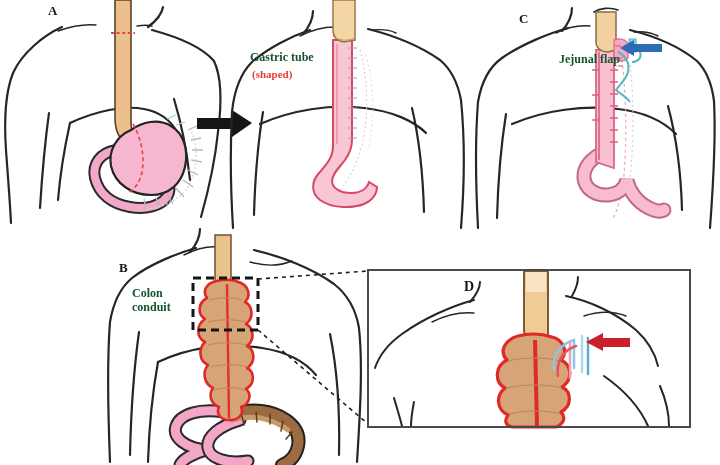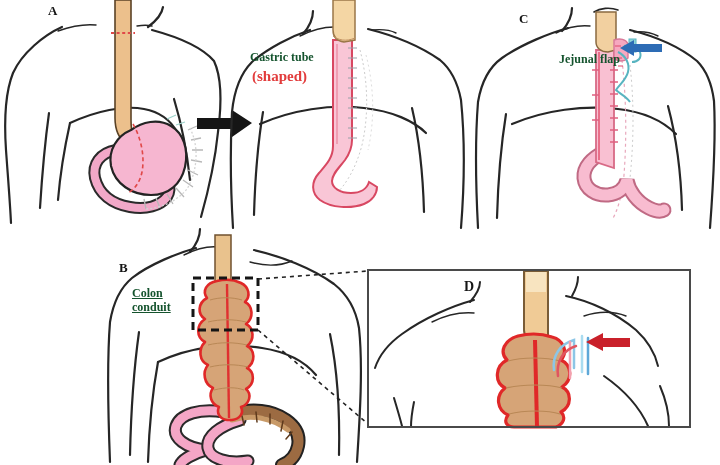--- a/index.html
+++ b/index.html
@@ -3,30 +3,30 @@
 <meta charset="utf-8">
 <style>
   html,body{margin:0;padding:0;background:#fff;overflow:hidden;}
   .figure{position:relative;width:720px;height:465px;background:#ffffff;
           font-family:"Liberation Serif", serif;}
   .figure svg{position:absolute;left:0;top:0;}
   .panel-letter{position:absolute;font-weight:bold;font-size:13px;color:#151515;
                 letter-spacing:.5px;}
   .red-label{position:absolute;font-weight:bold;color:#14532d;font-size:12px;
              line-height:1.2;}
-  .red-sublabel{position:absolute;font-weight:bold;color:#e23c3c;font-size:15px;}
+  .red-sublabel{position:absolute;font-weight:bold;color:#e23c3c;font-size:11px;}
   #label-colon{width:72px;}
   #letter-a{left:48px;top:3px;}
   #letter-b{left:119px;top:260px;}
   #letter-c{left:519px;top:11px;}
   #letter-d{left:464px;top:279px;font-size:14px;}
   #label-gastric{left:250px;top:50px;}
   #label-shaped{left:252px;top:68px;}
   #label-jejunal{left:515px;top:52px;margin-left:44px;}
-  #label-colon{left:132px;top:286px;text-decoration:underline;}
+  #label-colon{left:132px;top:286px;}
 </style>
 </head>
 <body>
 
 <div class="figure">
 
 <svg width="720" height="465" viewBox="0 0 720 465">
 
   <g stroke="#262626" stroke-width="2.2" fill="none" stroke-linecap="round" stroke-linejoin="round">
     <path d="M62,27 C44,35 22,53 13,73 C5,93 4,120 6,150 C8,178 10,202 11,223"></path>

